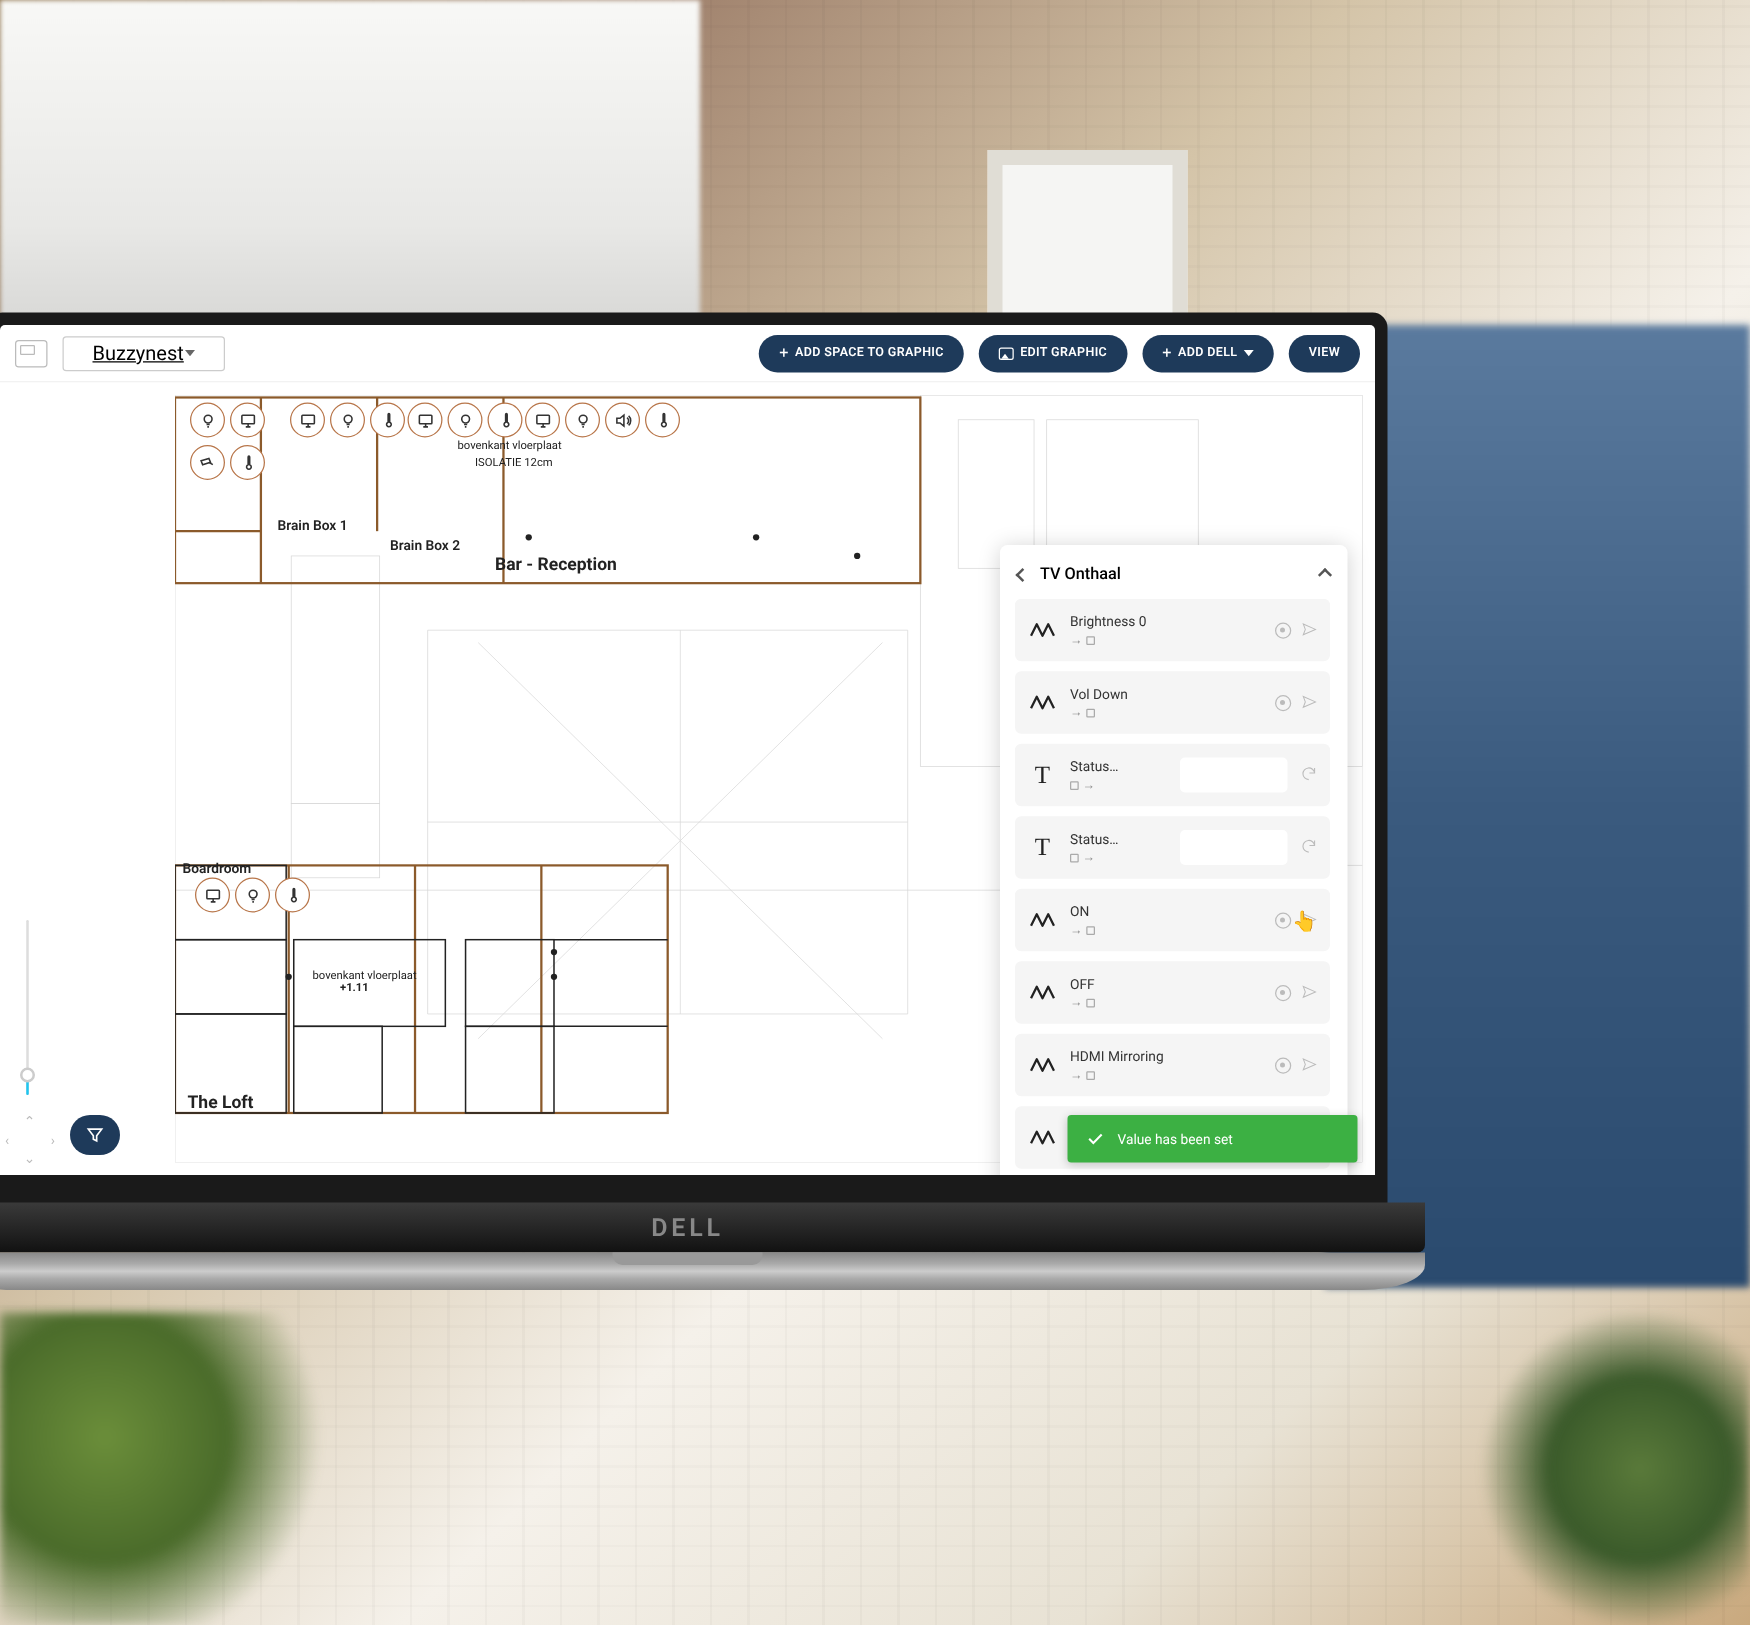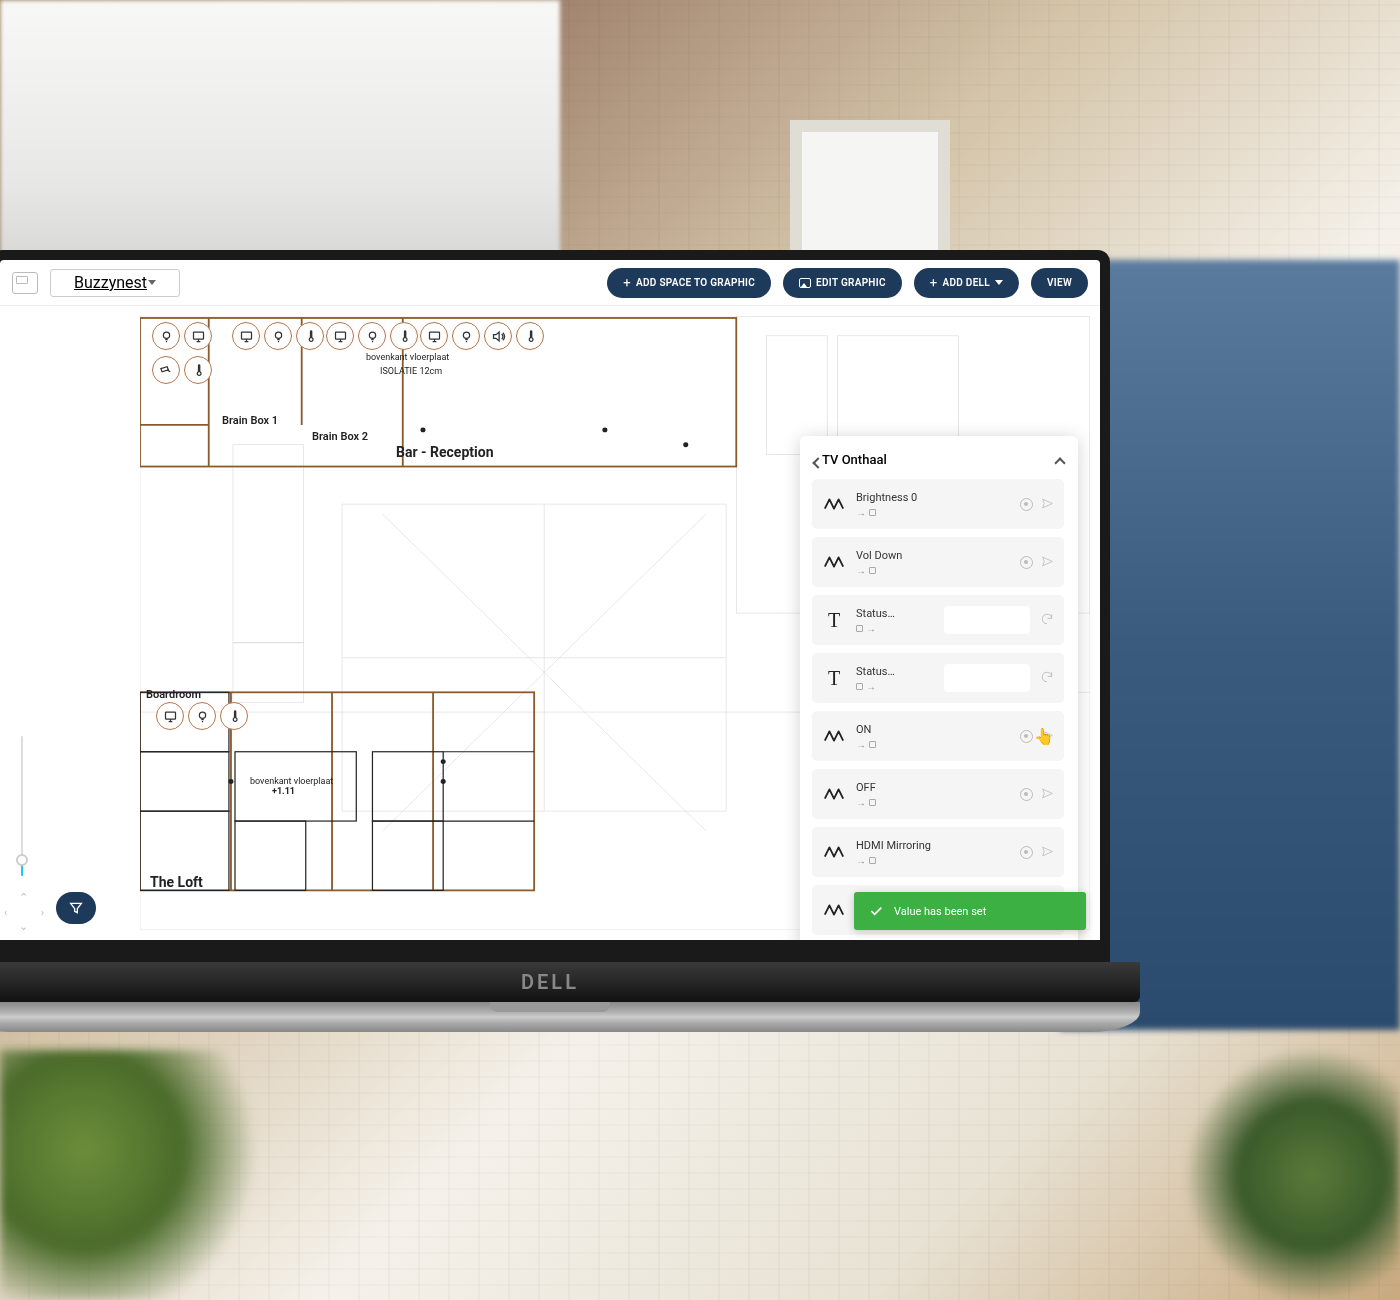--- a/index.html
+++ b/index.html
@@ -63,21 +63,21 @@
 .zoom-track-fill { position:absolute; left:9px; bottom:40px; width:2px; height:18px; background:#1ec6f0; border-radius:1px;}
 .zoom-thumb { position:absolute; left:4px; top:118px; width:12px; height:12px; border-radius:50%; background:#fff; border:2px solid #ccc; cursor:pointer;}
 .pan-pad { position:absolute; left:4px; bottom:8px; width:40px; height:40px; }
 .pan-pad .arr { position:absolute; color:#bbb; font-size:11px; cursor:pointer; line-height:1; }
 .arr-u { top:0; left:15px;} .arr-d{ bottom:0; left:15px;} .arr-l{ left:0; top:15px;} .arr-r{ right:0; top:15px;}
 .filter-fab { position:absolute; left:56px; bottom:16px; width:40px; height:32px; background:#1e3a5a; border-radius:16px; display:flex; align-items:center; justify-content:center; cursor:pointer; }
 .filter-fab svg { width:16px; height:16px; stroke:#fff; fill:none; stroke-width:2;}
 
 
 .panel { position:absolute; top:130px; right:22px; width:278px; background:#fff; border-radius:6px; box-shadow:0 2px 18px rgba(0,0,0,.18); padding:12px 8px 12px 12px; height:532px; display:flex; flex-direction:column;}
-.panel-head { display:flex; align-items:flex-end; padding:4px 6px 12px 2px; }
+.panel-head { display:flex; align-items:center; gap:10px; padding:4px 6px 12px 2px; }
 .panel-head .chev-left { width:8px; height:8px; border-left:2px solid #555; border-bottom:2px solid #555; transform:rotate(45deg); cursor:pointer;}
 .panel-head .title { font-size:13px; font-weight:500; flex:1; }
 .panel-head .chev-up { width:8px; height:8px; border-left:2px solid #555; border-top:2px solid #555; transform:rotate(45deg); cursor:pointer;}
 .panel-body { flex:1; overflow-y:auto; padding-right:6px; }
 .panel-body::-webkit-scrollbar { width:5px; }
 .panel-body::-webkit-scrollbar-thumb { background:#ccc; border-radius:3px;}
 .card { background:#f5f5f5; border-radius:5px; padding:10px 10px; margin-bottom:8px; display:flex; align-items:center; gap:10px; min-height:50px;}
 .card .glyph { width:24px; height:24px; display:flex; align-items:center; justify-content:center; font-size:20px; font-weight:300; color:#222; font-family:Georgia,serif;}
 .card .glyph.wave svg { width:22px; height:18px; stroke:#222; fill:none; stroke-width:2; stroke-linejoin:round;}
 .card .meta { flex:1; min-width:0;}

